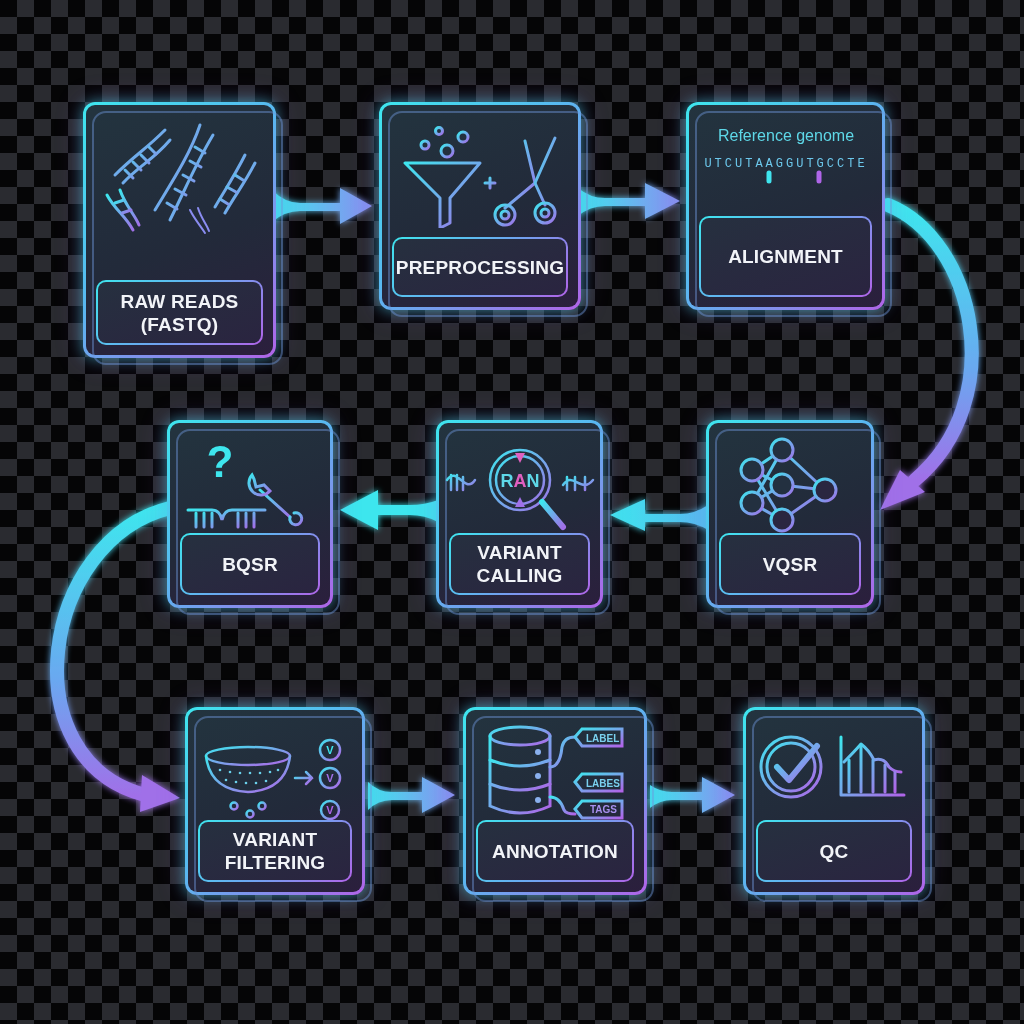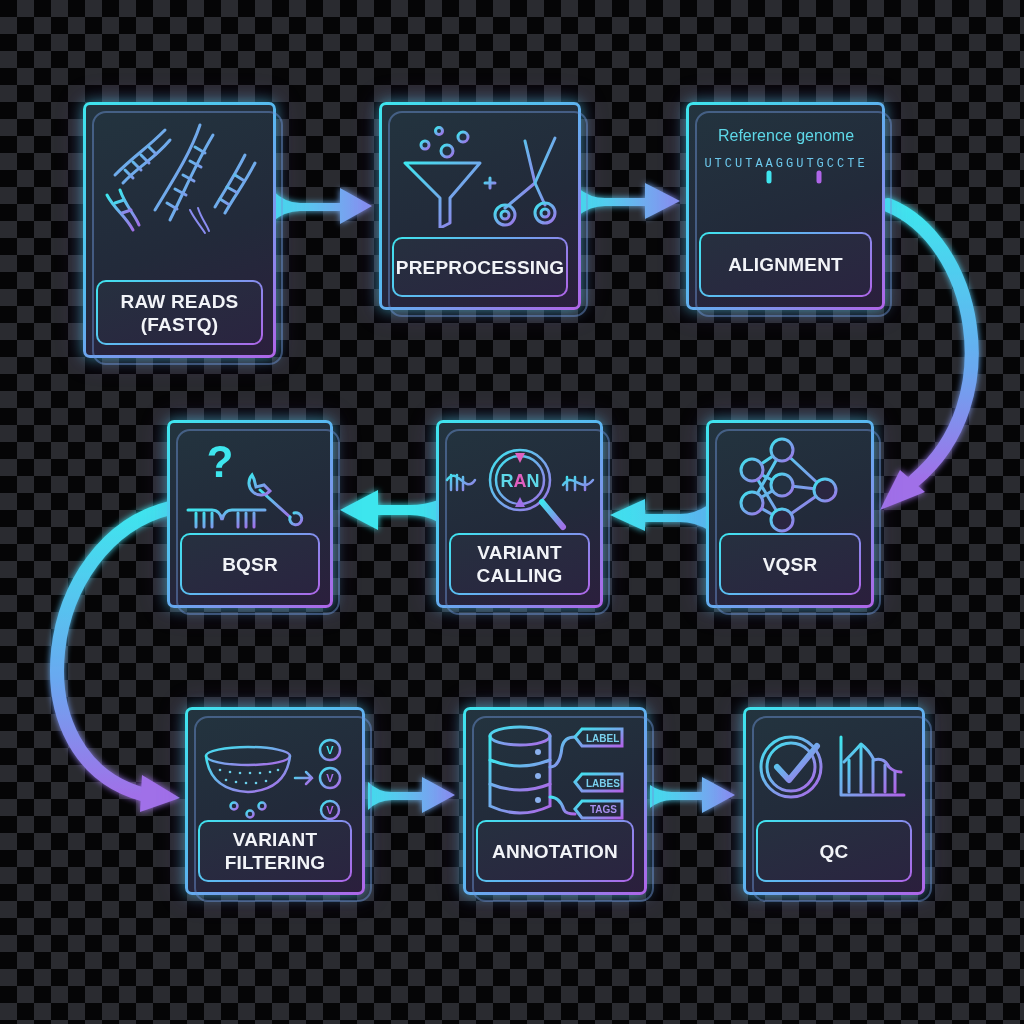--- a/index.html
+++ b/index.html
@@ -15,21 +15,21 @@
   }
   
   body {
     background-image: conic-gradient(#2a2b30 25%, #050506 0 50%, #2a2b30 0 75%, #050506 0);
     background-size:34px 34px;
     background-position:0 0;
   }
   svg.arrows { position:absolute; left:0; top:0; width:1024px; height:1024px; z-index:1; }
   .node {
     position:absolute; box-sizing:border-box; z-index:2;
-    border-radius:7px;
+    border-radius:12px;
     border:3px solid transparent;
     background:
       linear-gradient(160deg, #23343f 0%, #222a3a 55%, #2b1f3d 100%) padding-box,
       linear-gradient(135deg, #3ee6ee 0%, #58b8f0 45%, #b064e8 100%) border-box;
     box-shadow: 0 0 14px rgba(64,220,235,0.55), 0 0 28px rgba(160,90,230,0.25);
     padding-left: 40px;
   }
   .node::after {
     content:""; position:absolute; left:6px; right:-10px; top:6px; bottom:-10px;
     border-radius:14px; border:2px solid rgba(110,150,220,0.45);
@@ -187,21 +187,21 @@
       <line x1="10" y1="52" x2="172" y2="52" stroke="url(#ag)" stroke-width="2"></line>
       <g stroke="url(#ag)" stroke-width="5" stroke-linecap="round">
         <path d="M73 52 V60 M123 52 V60"></path>
         <path d="M17 62 H50 M70 62 H76 M105 62 H128"></path>
         <path d="M38 72 H68 M78 72 H92 M112 72 H142"></path>
         <path d="M52 82 H86 M95 82 H102 M122 82 H160"></path>
         <path d="M72 92 H108 M140 92 H176"></path>
       </g>
     </svg>
   </div>
-  <div class="label" style="height:65px;">ALIGNMENT</div>
+  <div class="label" style="height:81px;">ALIGNMENT</div>
 </div>
 
 <div class="node" style="left:167px;top:420px;width:166px;height:188px;">
   <div class="icon" style="top:12px;">
     <svg width="140" height="100" viewBox="0 0 140 100" fill="none" stroke-linecap="round">
       <defs>
           <linearGradient id="bg1" x1="0" y1="0" x2="1" y2="1">
             <stop offset="0" stop-color="#3ee6ee"></stop>
             <stop offset="1" stop-color="#a070e8"></stop>
           </linearGradient>

